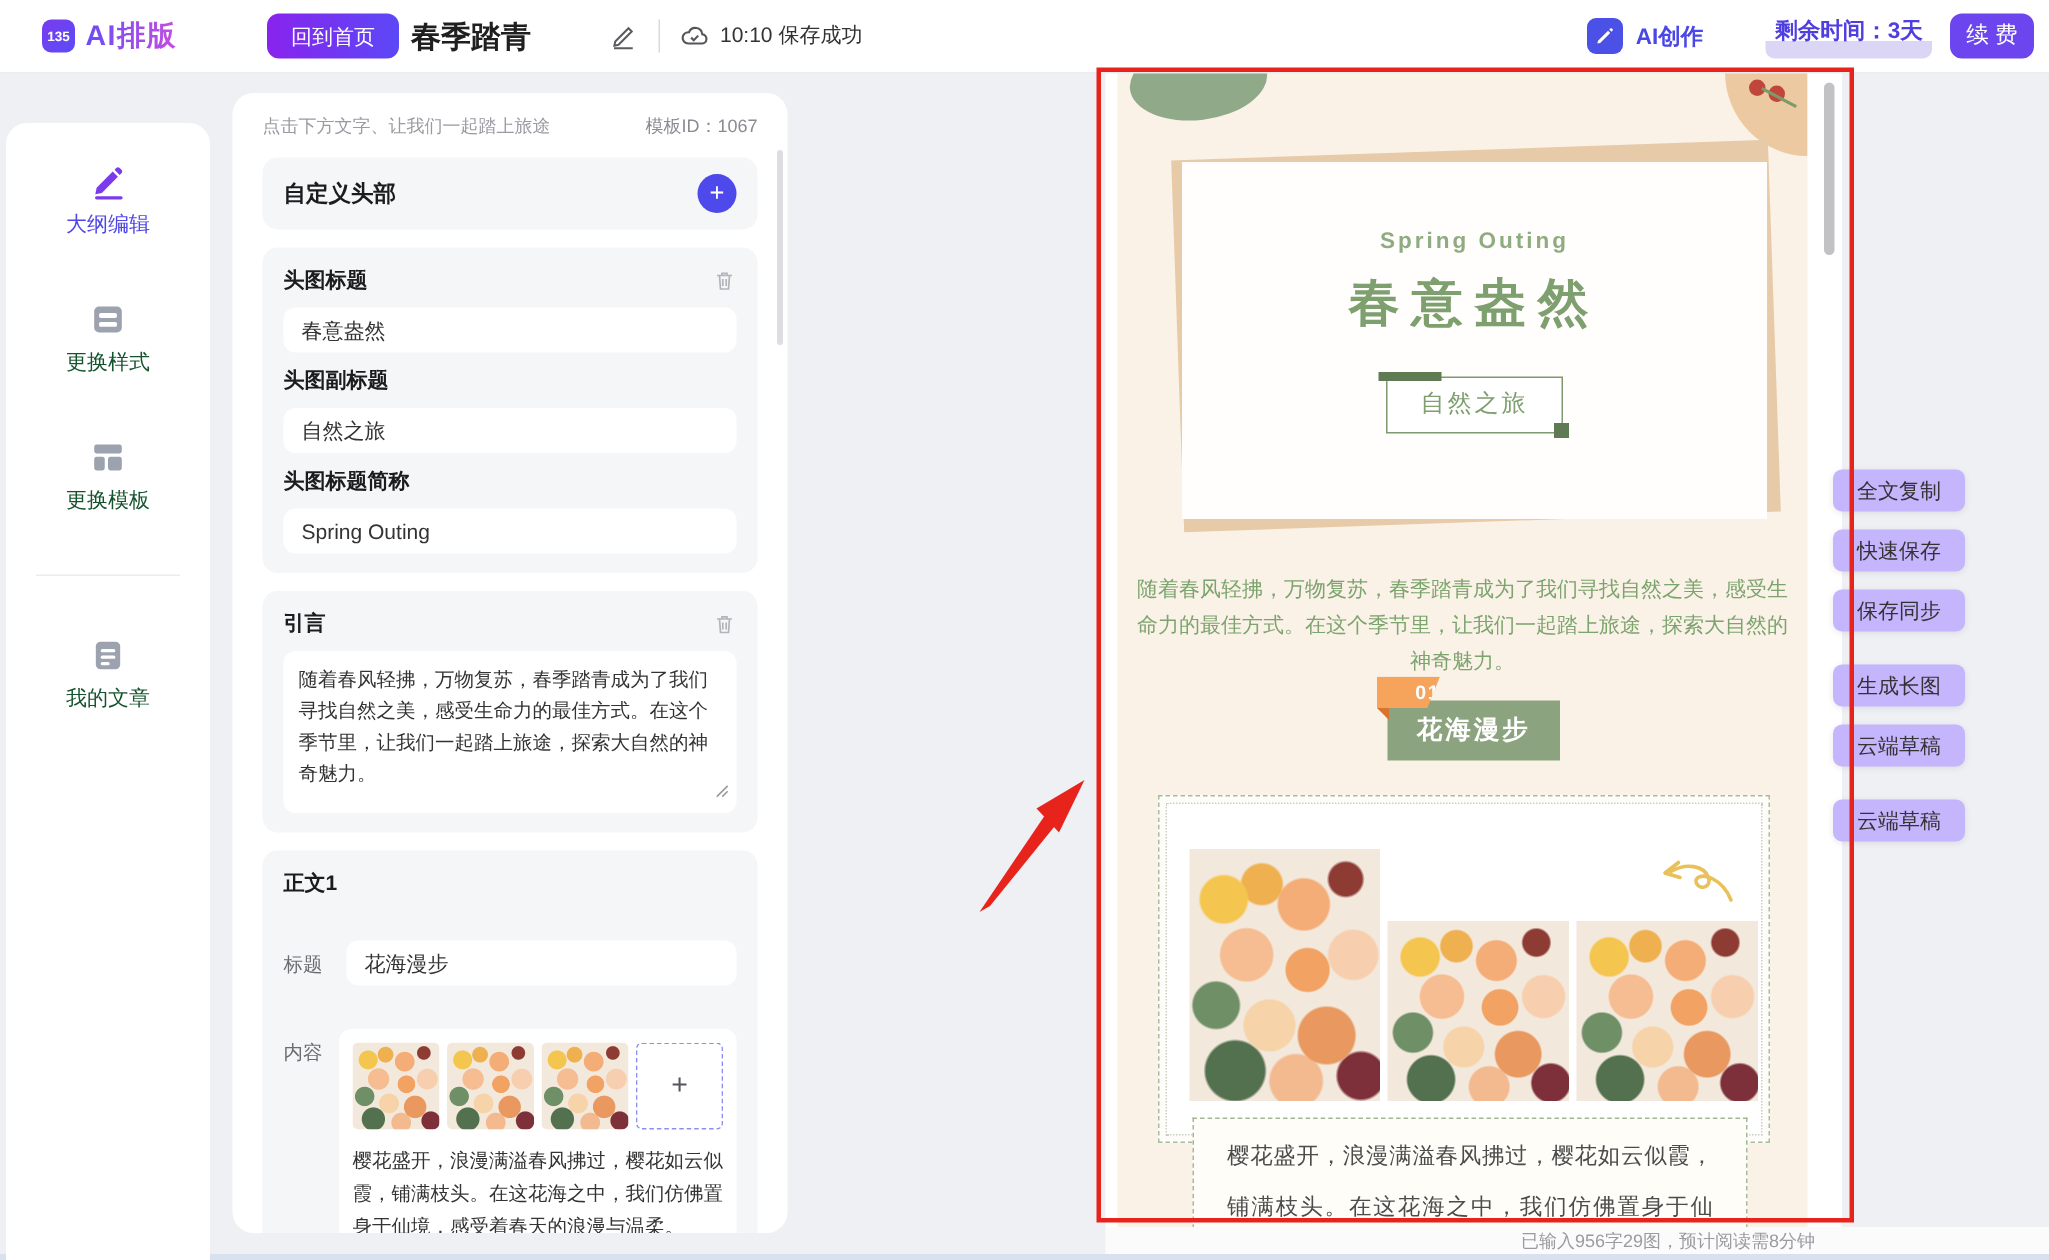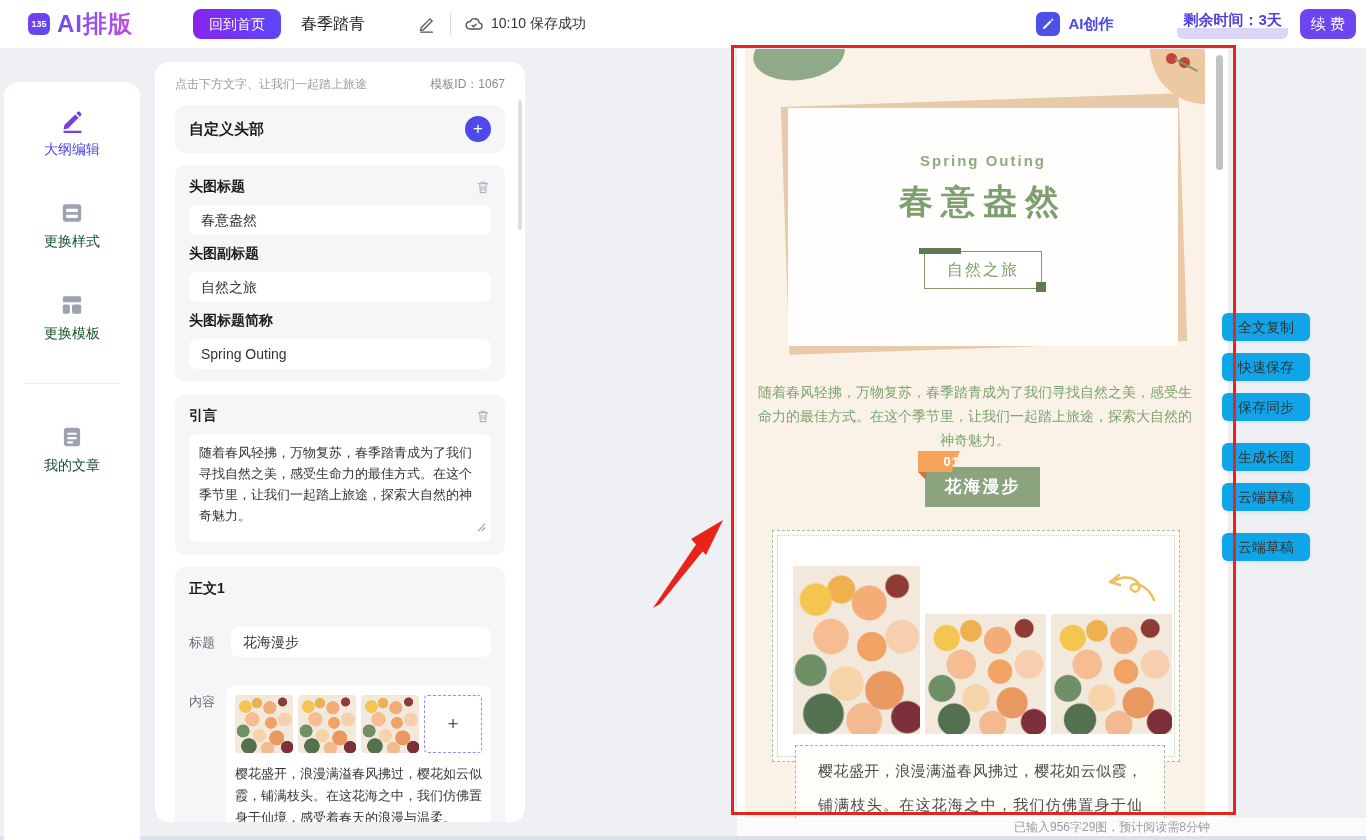--- a/index.html
+++ b/index.html
@@ -5,33 +5,33 @@
   * { box-sizing: border-box; margin: 0; padding: 0; }
   body { font-family: "Liberation Sans", "DejaVu Sans", sans-serif; }
   .stage { position: relative; width: 1366px; height: 840px; background: #eef0f4; overflow: hidden; }
 
   
   .header { position: absolute; top: 0; left: 0; width: 1366px; height: 48px; background: #fff;
             display: flex; align-items: center; box-shadow: 0 1px 0 #ececf1; z-index: 30; }
   .logo { display: flex; align-items: center; gap: 7px; margin-left: 28px; }
   .logo-badge { width: 22px; height: 22px; border-radius: 6px; background: linear-gradient(135deg,#7a3bf0,#5b4cf5);
                 color: #fff; font-size: 9px; font-weight: 700; display: flex; align-items: center; justify-content: center; }
-  .logo-text { font-size: 24px; font-weight: 800; background: linear-gradient(90deg,#6a4cf5,#c44fe0);
+  .logo-text { font-size: 19px; font-weight: 800; background: linear-gradient(90deg,#6a4cf5,#c44fe0);
                -webkit-background-clip: text; background-clip: text; color: transparent; letter-spacing: 1px; }
   .btn-home { margin-left: 60px; height: 30px; padding: 0 16px; border-radius: 8px; cursor: pointer;
               background: linear-gradient(90deg,#8823ee,#5c48f6); color: #fff; font-size: 14px; line-height: 30px; }
-  .doc-title { margin-left: 20px; font-size: 16px; color: #1f1f1f; font-weight: 400; }
+  .doc-title { margin-left: 8px; font-size: 20px; color: #1f1f1f; font-weight: 700; }
   .edit-ic { margin-left: 52px; display: flex; cursor: pointer; }
   .vdiv { width: 1px; height: 22px; background: #d9d9df; margin-left: 13px; }
   .save-wrap { display: flex; align-items: center; gap: 7px; margin-left: 13px; color: #333; font-size: 14px; }
   .header-right { margin-left: auto; display: flex; margin-right: 10px; }
   .ai-create { display: flex; align-items: center; gap: 8px; cursor: pointer; }
   .ai-ic { width: 24px; height: 24px; border-radius: 6px; background: #4b50e6; display: flex; align-items: center; justify-content: center; }
   .ai-label { color: #4b46e6; font-weight: 700; font-size: 15px; }
-  .time-left { margin-left: 64px; font-weight: 700; font-size: 15px; color: #4f3fe0;
+  .time-left { margin-left: 42px; font-weight: 700; font-size: 15px; color: #4f3fe0;
                background: linear-gradient(transparent 62%, #dcd6f6 62%); padding: 2px 6px; border-radius: 6px; }
   .btn-renew { margin-left: 12px; height: 30px; padding: 0 11px; line-height: 30px; background: #6d45ef;
                color: #fff; border-radius: 8px; font-size: 15px; cursor: pointer; }
 
   
   .sidebar { position: absolute; left: 4px; top: 62px; width: 136px; height: 770px; background: #fff;
              border-radius: 14px; display: flex; flex-direction: column; align-items: center; padding-top: 26px; z-index: 5; margin-top: 20px; }
   .side-item { display: flex; flex-direction: column; align-items: center; gap: 7px; cursor: pointer; }
   .side-item .lbl { font-size: 14px; color: #14532d; }
   .side-item.active .lbl { color: #4f46e5; }
@@ -119,21 +119,21 @@
   .gallery-inner { position: relative; width: 100%; height: 100%; border: 1px dotted #c6d2bf; background: #fff; }
   .g-img-big { position: absolute; left: 15px; top: 30px; width: 127px; height: 168px; }
   .g-img-s1  { position: absolute; left: 147px; top: 78px; width: 121px; height: 120px; }
   .g-img-s2  { position: absolute; left: 273px; top: 78px; width: 121px; height: 120px; }
   .g-arrow   { position: absolute; left: 326px; top: 36px; }
   .body-box { position: absolute; left: 50px; top: 697px; width: 370px; height: 130px;
               border: 1px dashed #a2b999; background: #fffdf8; padding: 8px 22px;
               font-size: 15px; line-height: 34px; color: #4c4c4c; text-align: justify; }
 
   
-  .side-btn { position: absolute; left: 1222px; width: 88px; height: 28px; background: #0ea5e9; border-radius: 6px;
+  .side-btn { position: absolute; left: 1222px; width: 88px; height: 28px; background: #c4b5fd; border-radius: 6px;
               box-shadow: 0 1px 4px rgba(40,40,60,.10); font-size: 14px; color: #333; text-align: center;
               line-height: 28px; z-index: 20; cursor: pointer; }
 
   
   .anno-rect { position: absolute; left: 731px; top: 45px; width: 505px; height: 770px;
                border: 3px solid #e8231c; z-index: 50; pointer-events: none; }
   .anno-arrow { position: absolute; left: 645px; top: 508px; z-index: 51; pointer-events: none; }
 
   
   .status-strip { position: absolute; left: 737px; top: 818px; width: 629px; height: 18px; background: #fbfbfc;

